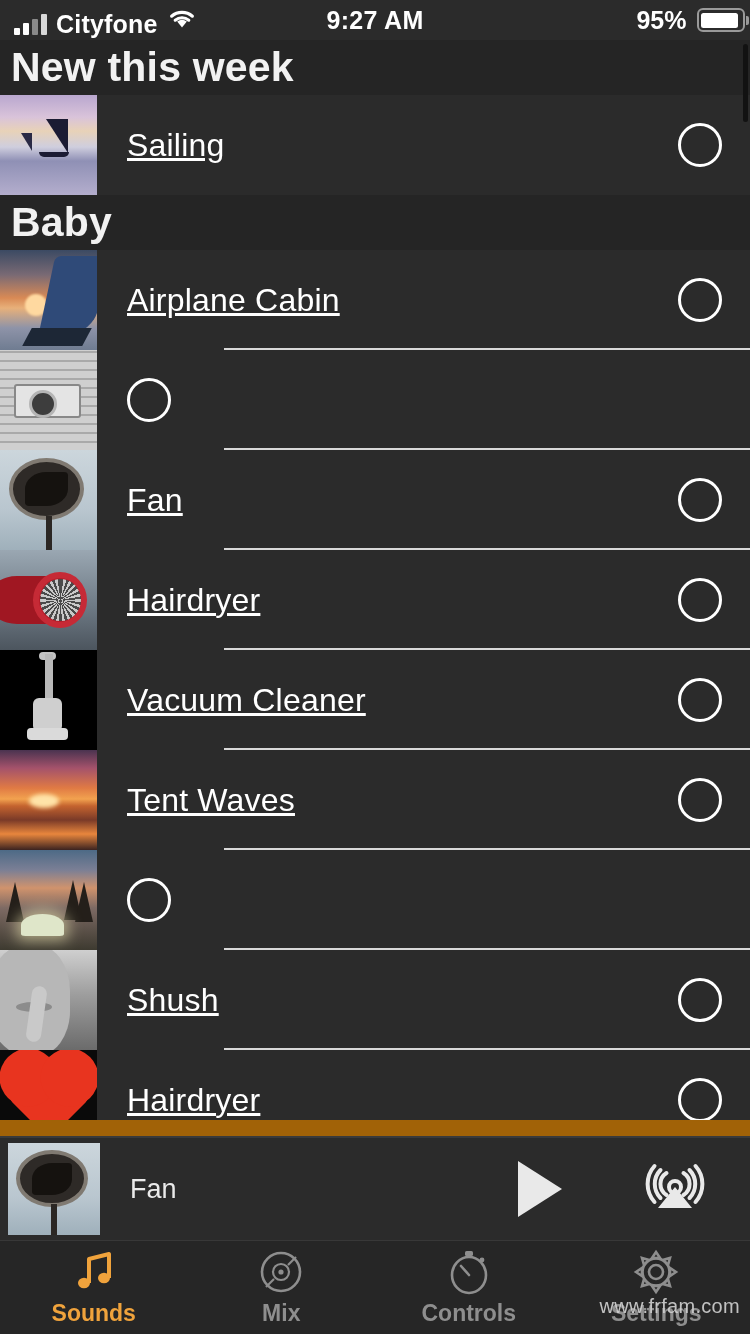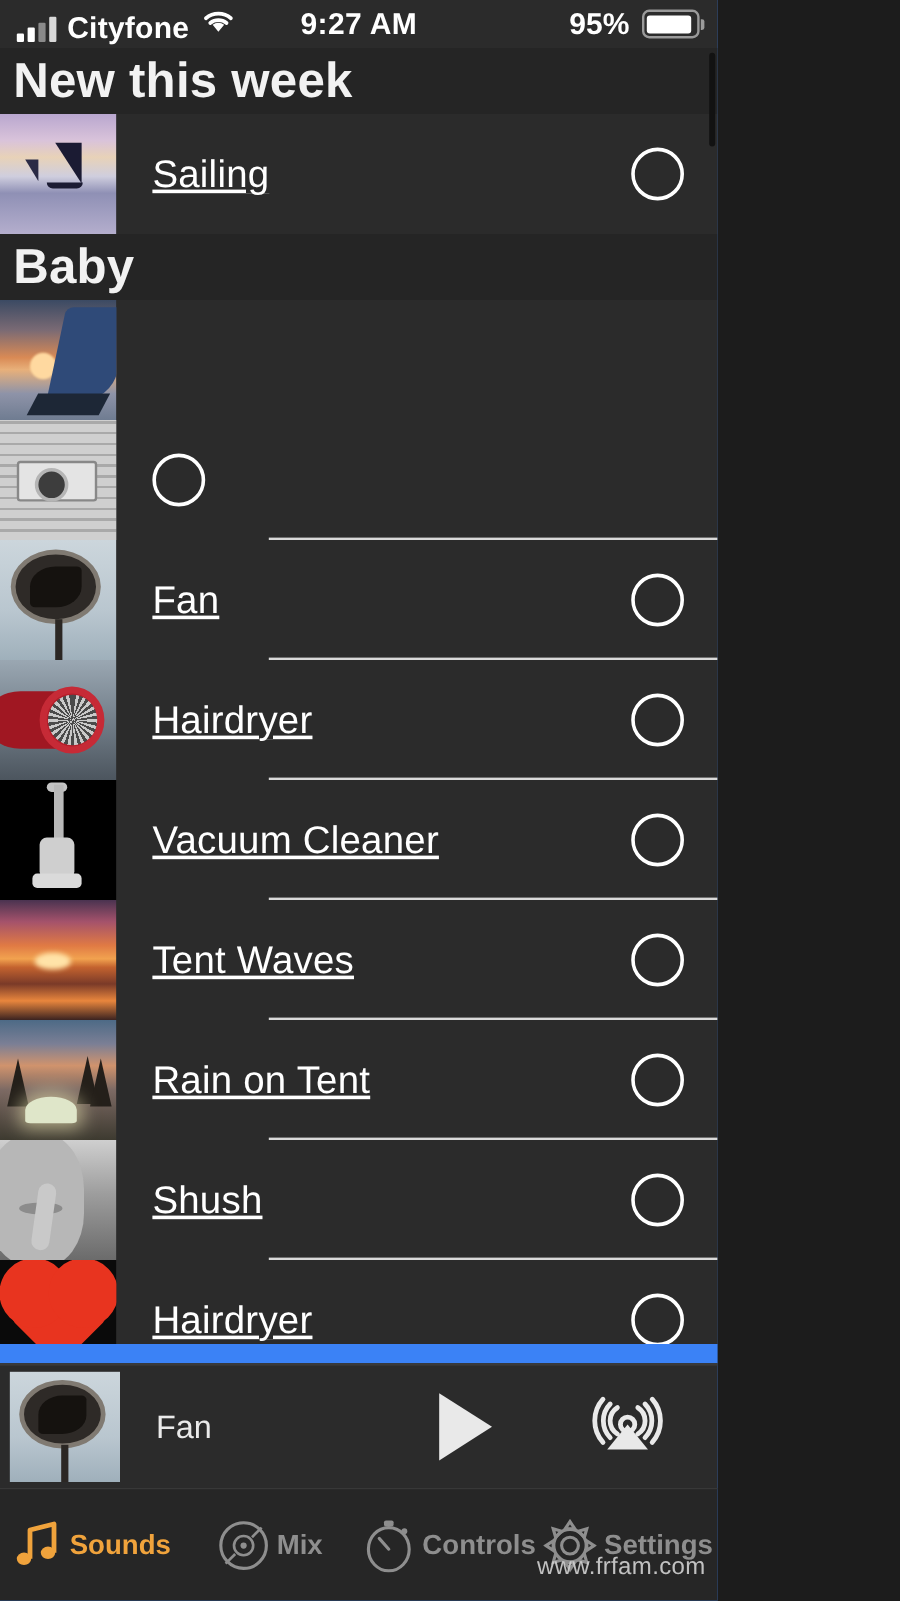--- a/index.html
+++ b/index.html
@@ -2,21 +2,21 @@
 <html><head>
 <meta charset="utf-8">
 <style>
   * { box-sizing: border-box; margin: 0; padding: 0; }
   html, body {
     width: 750px; height: 1334px;
     background: #1c1c1c;
     font-family: "Liberation Sans", sans-serif;
     overflow: hidden;
   }
-  .phone { position: relative; width: 598px; height: 1334px; background: #3b82f6; }
+  .phone { position: relative; width: 750px; height: 1334px; background: #a16207; }
 
   
   .statusbar {
     height: 40px; background: #2b2b2b;
     display: flex; align-items: center; color: #fff;
     font-size: 25px; font-weight: bold;
     position: relative;
   }
   .sb-left { display: flex; align-items: flex-end; gap: 9px; padding-left: 14px; }
   .bars { display: flex; align-items: flex-end; gap: 3px; height: 20px; }
@@ -26,21 +26,21 @@
   .bars i:nth-child(3) { height: 16px; background: #8a8a8a; }
   .bars i:nth-child(4) { height: 21px; background: #d8d8d8; }
   .carrier { line-height: 1; position: relative; top: 2px; letter-spacing: .2px; }
   .wifi { position: relative; top: 1px; }
   .sb-center {
     position: absolute; left: 0; right: 0; text-align: center;
     font-size: 25px; font-weight: bold; letter-spacing: .3px;
   }
   .sb-right {
     margin-left: auto; display: flex; align-items: center; gap: 10px;
-    padding-right: 11px; position: relative; z-index: 2;
+    padding-right: 1px; position: relative; z-index: 2;
   }
   .batt-wrap { display: flex; align-items: center; }
   .batt {
     width: 48px; height: 24px; border: 2.5px solid #9a9a9a;
     border-radius: 6px; padding: 2.5px;
   }
   .batt span { display: block; height: 100%; width: 95%; background: #fff; border-radius: 2.5px; }
   .batt-tip { width: 3px; height: 9px; background: #9a9a9a; border-radius: 0 2px 2px 0; margin-left: 1.5px; }
 
   
@@ -89,21 +89,21 @@
     border-bottom: 28px solid transparent;
   }
   .mp-airplay { width: 150px; display: flex; align-items: center; justify-content: center; }
 
   
   .tabbar {
     position: absolute; left: 0; right: 0; bottom: 0; height: 94px;
     background: #262626; display: flex; border-top: 1px solid #383838;
   }
   .tab {
-    flex: 1; display: flex; 
+    flex: 1; display: flex; flex-direction: column;
     align-items: center; justify-content: center; gap: 5px;
   }
   .tab-label { font-size: 23px; font-weight: bold; color: #8e8e8e; }
   .tab.active .tab-label { color: #f0a33c; }
   .tab-icon { height: 46px; display: flex; align-items: center; justify-content: center; }
 
   .watermark {
     position: absolute; right: 10px; bottom: 16px;
     color: #cfcfcf; font-size: 20px; opacity: .92; letter-spacing: .3px;
     pointer-events: none;
@@ -224,20 +224,25 @@
     <div class="section-head">Baby</div>
 
     <div class="row">
       <div class="thumb">
         <div class="art art-airplane">
             <div class="sun"></div>
             <div class="wing"></div>
             <div class="wingtip"></div>
           </div>
       </div>
+      <div class="row-body">
+        <span class="row-title">Airplane Cabin</span>
+        <span class="row-circle"></span>
+        <span class="row-sep"></span>
+      </div>
     </div>
 
     <div class="row">
       <div class="thumb">
         <div class="art art-ac">
             <div class="unit"></div>
             <div class="fan"></div>
           </div>
       </div>
       <div class="row-body">
@@ -308,21 +313,20 @@
     <div class="row">
       <div class="thumb">
         <div class="art art-tent">
           <div class="tree t1"></div>
             <div class="tree t2"></div>
             <div class="tree t3"></div>
           <div class="tentshape"></div>
         </div>
       </div>
       <div class="row-body">
-        <span class="row-title">Rain on Tent</span>
         <span class="row-circle"></span>
         <span class="row-sep"></span>
       </div>
     </div>
 
     <div class="row">
       <div class="thumb">
         <div class="art art-shush">
             <div class="face"></div>
             <div class="lips"></div>

